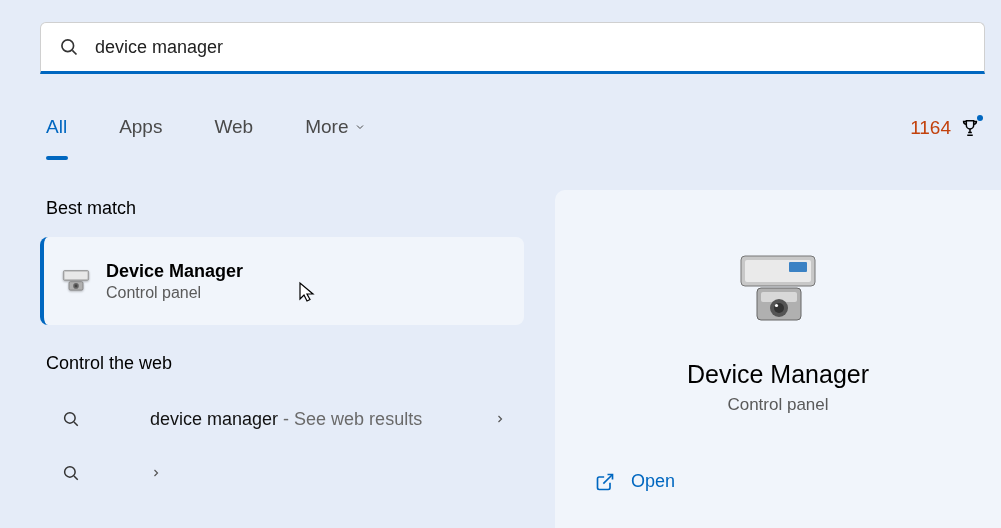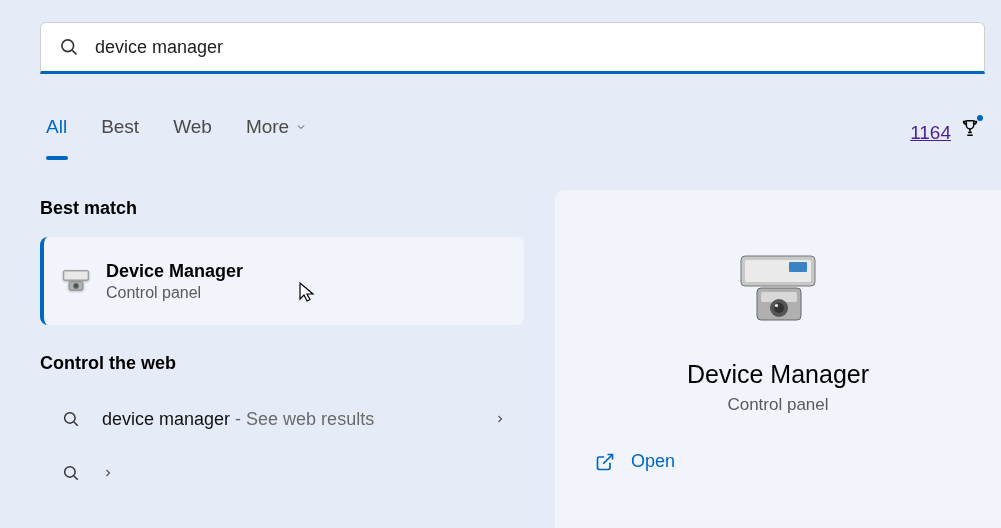--- a/index.html
+++ b/index.html
@@ -36,66 +36,66 @@
     flex: 1;
     background: transparent;
   }
   .tabs {
     position: absolute;
     top: 116px;
     left: 46px;
     right: 20px;
     display: flex;
     align-items: center;
-    gap: 34px;
+    gap: 52px;
     font-size: 19px;
     color: #4a4a4a;
   }
   .tab { cursor: pointer; position: relative; padding-bottom: 6px; }
   .tab.active { color: #0067c0; font-weight: 400; }
   .tab.active::after {
     content: "";
     position: absolute;
     left: 0;
     bottom: -16px;
     width: 22px;
     height: 4px;
     background: #0067c0;
     border-radius: 2px;
   }
   .tab-more { display: flex; align-items: center; gap: 6px; text-align: center; }
   .rewards {
     margin-left: auto;
     display: flex;
-    align-items: flex-end;
+    align-items: flex-start;
     gap: 8px;
-    color: #4c1d95;
+    color: #c2410c;
     font-size: 19px;
-    text-decoration: underline;
   }
   .rewards-icon { position: relative; }
   .rewards-dot {
     position: absolute;
     top: -2px;
     right: -2px;
     width: 6px;
     height: 6px;
     background: #0067c0;
     border-radius: 50%;
   }
   .left-col {
     position: absolute;
     top: 198px;
     left: 40px;
     width: 484px;
   }
   .section-header {
     font-size: 18px;
-    font-weight: 700;
+    font-weight: 400;
     color: #000;
+    margin-left: 6px;
     margin-bottom: 18px;
   }
   .best-card {
     background: #f1f5fb;
     border-radius: 8px;
     height: 88px;
     display: flex;
     align-items: center;
     padding: 0 18px;
     position: relative;
@@ -118,20 +118,21 @@
   }
   .web-section { margin-top: 28px; }
   .web-row {
     display: flex;
     align-items: center;
     height: 54px;
     padding: 0 18px 0 22px;
     font-size: 18px;
     color: #111;
     cursor: pointer;
+    gap: 48px;
   }
   .web-row .si { margin-right: 22px; flex-shrink: 0; }
   .web-row .txt { flex: 1; }
   .web-row .txt .light { color: #6a6a6a; font-weight: 400; }
   .web-row .txt b { font-weight: 600; }
   .web-row .chev { color: #555; }
   .right-col {
     position: absolute;
     top: 190px;
     left: 555px;
@@ -143,21 +144,21 @@
   .preview-head {
     display: flex;
     flex-direction: column;
     align-items: center;
     padding-top: 60px;
   }
   .big-icon { margin-bottom: 26px; }
   .preview-title { font-size: 25px; font-weight: 400; color: #000; }
   .preview-sub { font-size: 17px; color: #5a5a5a; margin-top: 6px; }
   .preview-actions {
-    margin-top: 36px;
+    margin-top: 56px;
     padding: 0 40px;
   }
   .action-row {
     display: flex;
     align-items: center;
     gap: 16px;
     font-size: 18px;
     color: #0067c0;
     cursor: pointer;
   }
@@ -168,21 +169,21 @@
 <div class="search-bar">
   <svg width="20" height="20" viewBox="0 0 24 24" fill="none" stroke="#333" stroke-width="2">
       <circle cx="10.5" cy="10.5" r="7"></circle>
       <line x1="21" y1="21" x2="16" y2="16"></line>
     </svg>
   <input class="search-input" type="text" value="device manager" style="">
 </div>
 
 <div class="tabs">
   <div class="tab active">All</div>
-  <div class="tab">Best</div>
+  <div class="tab">Apps</div>
   <div class="tab">Web</div>
   <div class="tab tab-more">
     <span>More</span>
     <svg width="12" height="12" viewBox="0 0 24 24" fill="none" stroke="#4a4a4a" stroke-width="2">
         <polyline points="6 9 12 15 18 9"></polyline>
       </svg>
   </div>
   <div class="rewards">
     <span>1164</span>
     <span class="rewards-icon">

